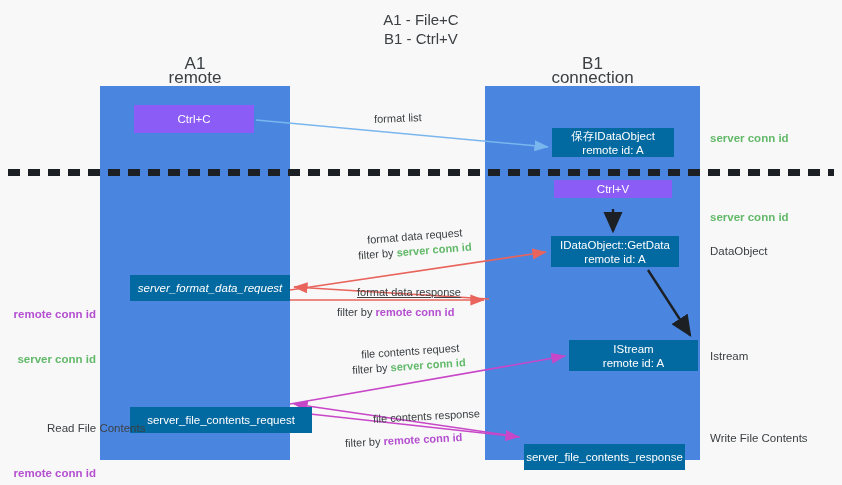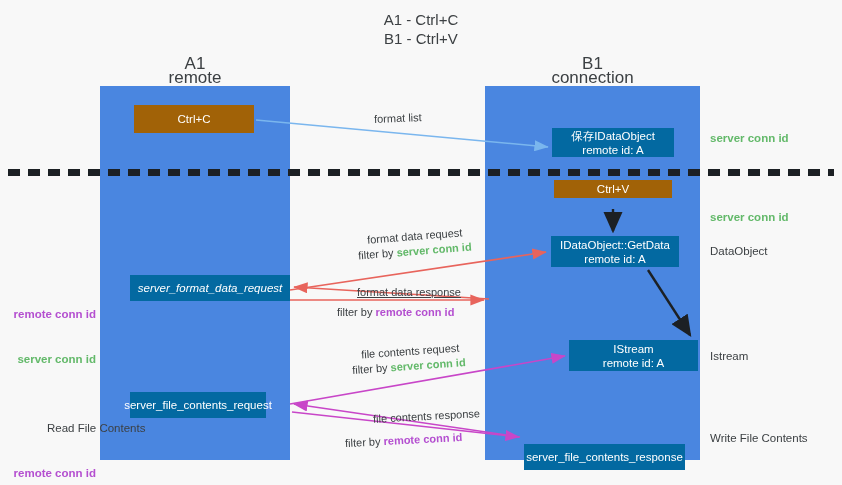--- a/index.html
+++ b/index.html
@@ -64,31 +64,31 @@
     flex-direction: column;
     align-items: center;
     justify-content: center;
     color: #ffffff;
     font-size: 11.5px;
     line-height: 14px;
     text-align: center;
     white-space: pre-line;
     padding: 2px 6px;
   }
-  .box.green { background: #a16207; }
+  .box.green { background: #8b5cf6; }
   .box.orange { background: #0369a1; }
 
   #box-ctrl-c   { left: 134px; top: 105px; width: 120px; height: 28px; }
   #box-save-obj { left: 552px; top: 128px; width: 122px; height: 29px; }
   #box-ctrl-v   { left: 554px; top: 180px; width: 118px; height: 18px; }
   #box-getdata  { left: 551px; top: 236px; width: 128px; height: 31px; }
   #box-fmt-req  { left: 130px; top: 275px; width: 160px; height: 26px; font-style: italic; }
   #box-fmt-resp { left: 489px; top: 288px; width: 157px; height: 26px; }
   #box-istream  { left: 569px; top: 340px; width: 129px; height: 31px; }
-  #box-file-req { left: 130px; top: 392px; width: 136px; height: 26px; }
+  #box-file-req { left: 130px; top: 407px; width: 182px; height: 26px; }
   #box-file-resp{ left: 524px; top: 444px; width: 161px; height: 26px; }
 
   
   .right-note {
     font-size: 11.5px;
     line-height: 15px;
     color: #3c4043;
     white-space: pre;
   }
   .right-note.green-txt { color: #63b96a; font-weight: bold; }
@@ -138,21 +138,21 @@
     left: 0; top: 0;
     width: 842px; height: 485px;
     pointer-events: none;
   }
 </style>
 </head>
 <body>
 
 <div id="stage">
 
-  <div class="abs" id="title">A1 - Ctrl+C
+  <div class="abs" id="title">A1 - File+C
 B1 - Ctrl+V</div>
 
   <div class="abs lane-header" id="lane-a-header"><span>A1</span><br><span>remote</span></div>
   <div class="abs lane-header" id="lane-b-header"><span>B1</span><br><span>connection</span></div>
 
   <div class="abs lane" id="lane-a"></div>
   <div class="abs lane" id="lane-b"></div>
 
   <svg id="connectors" viewBox="0 0 842 485">
     <defs>

